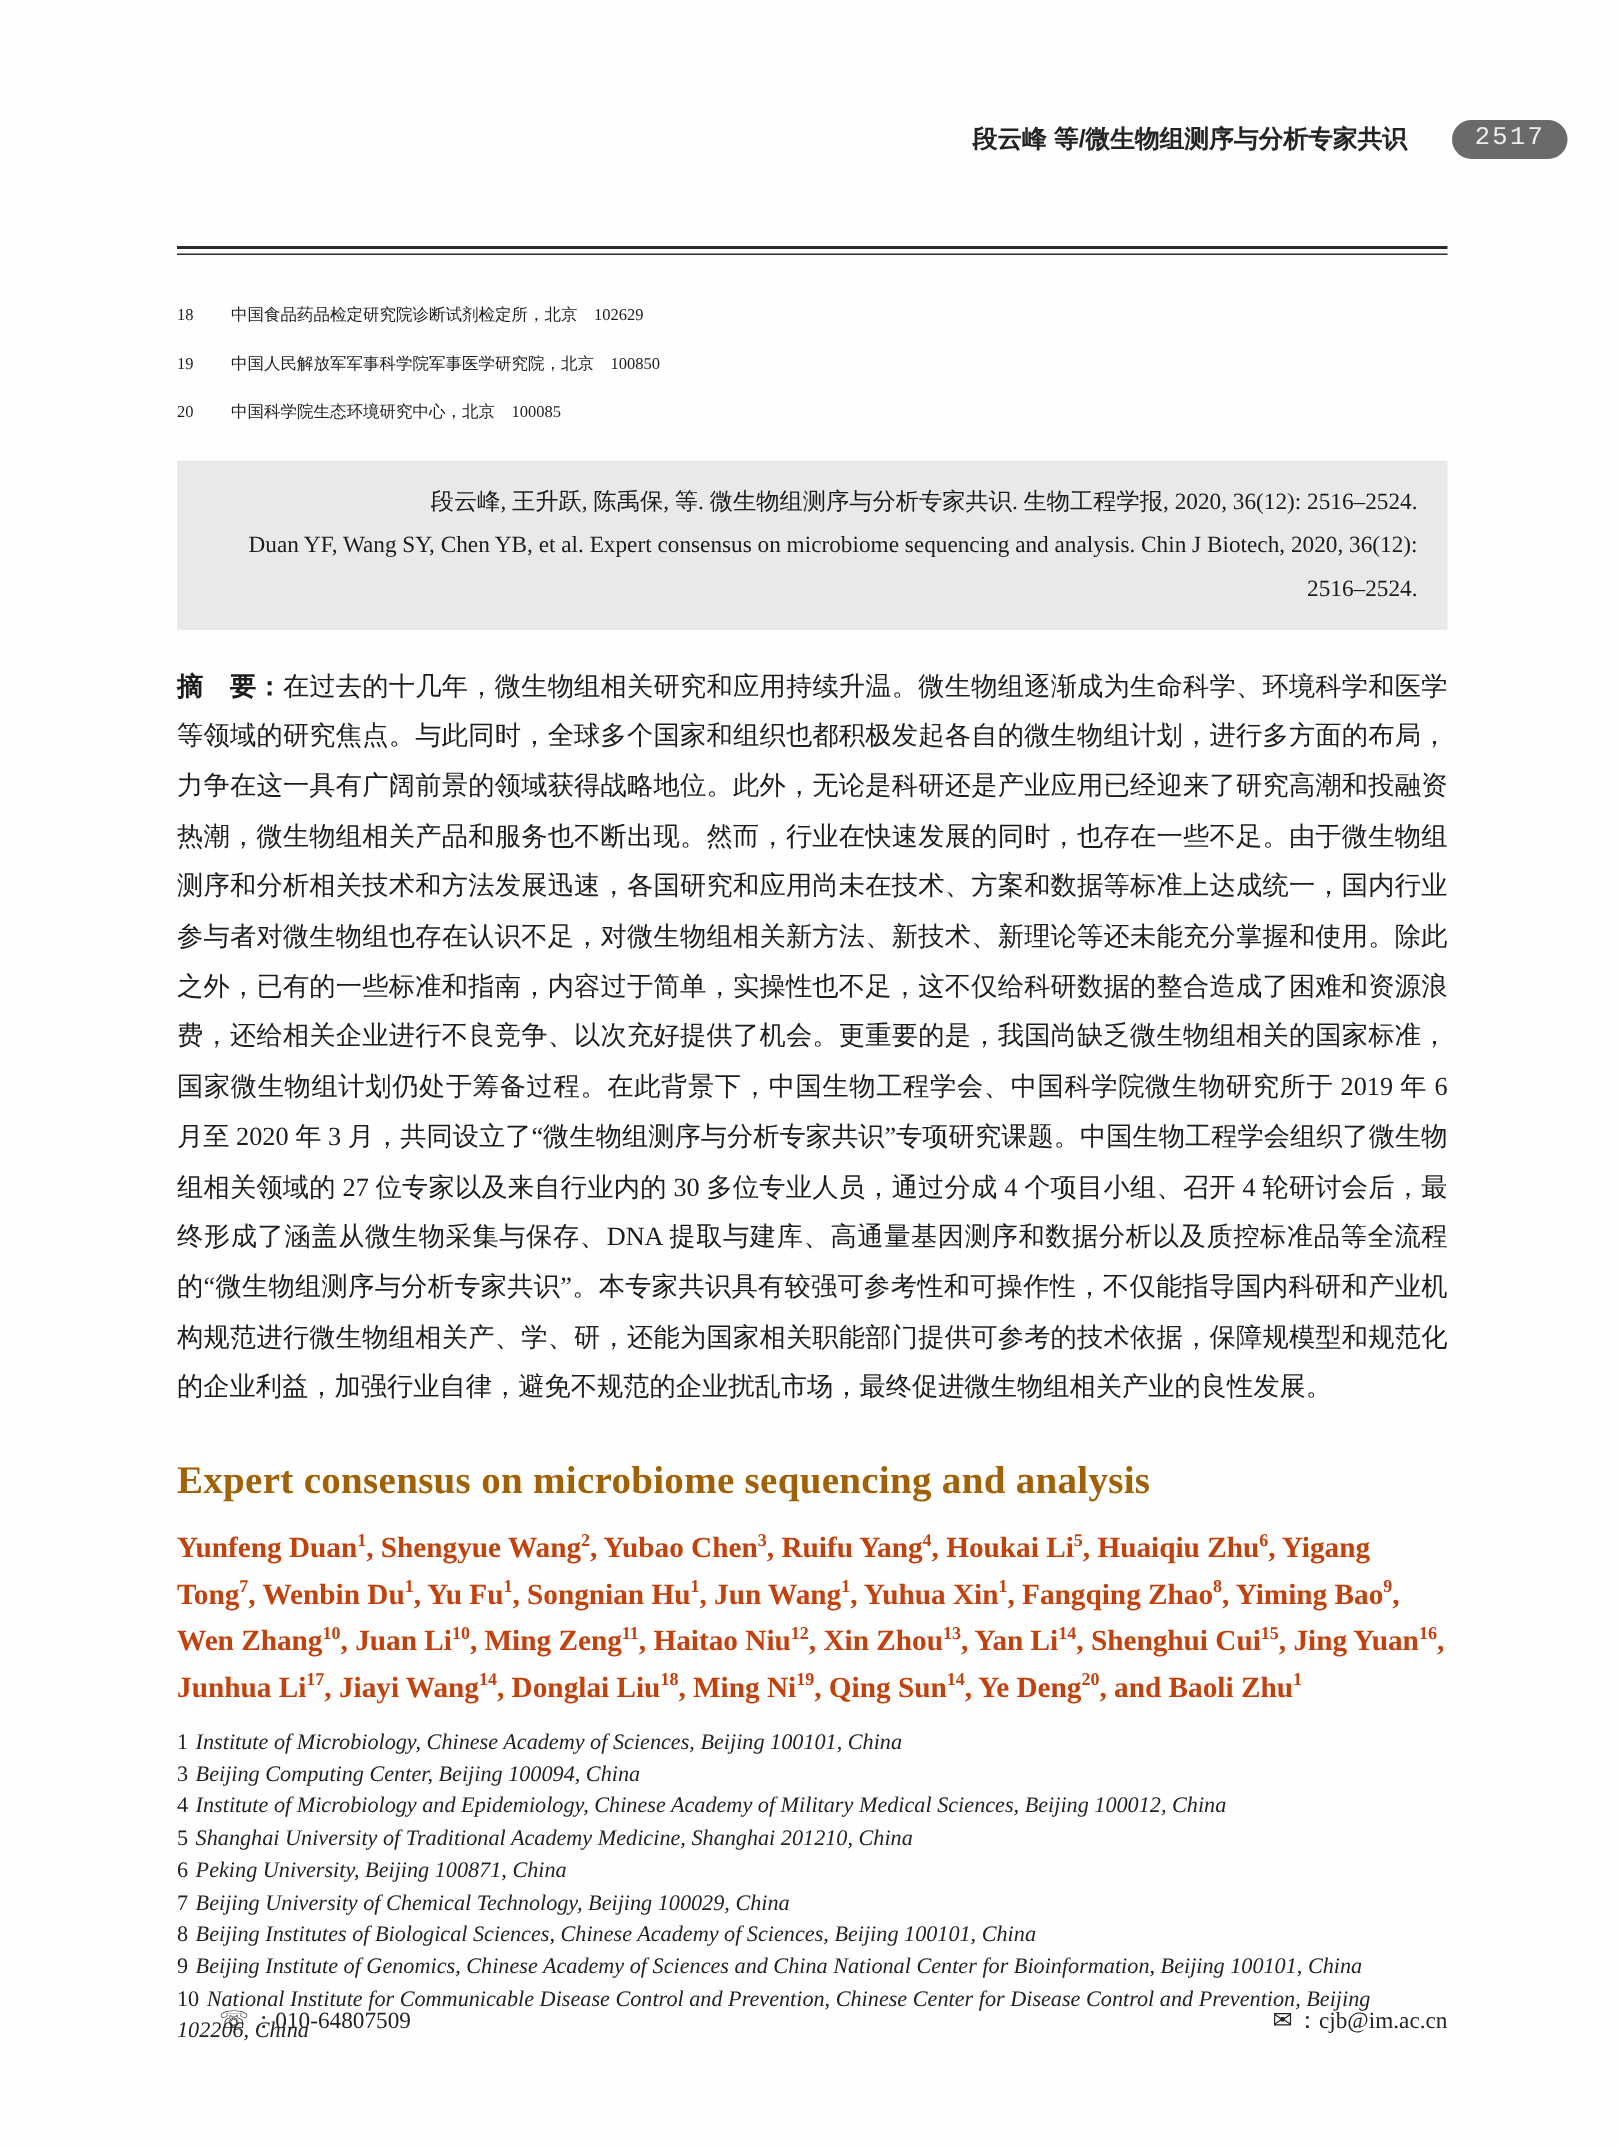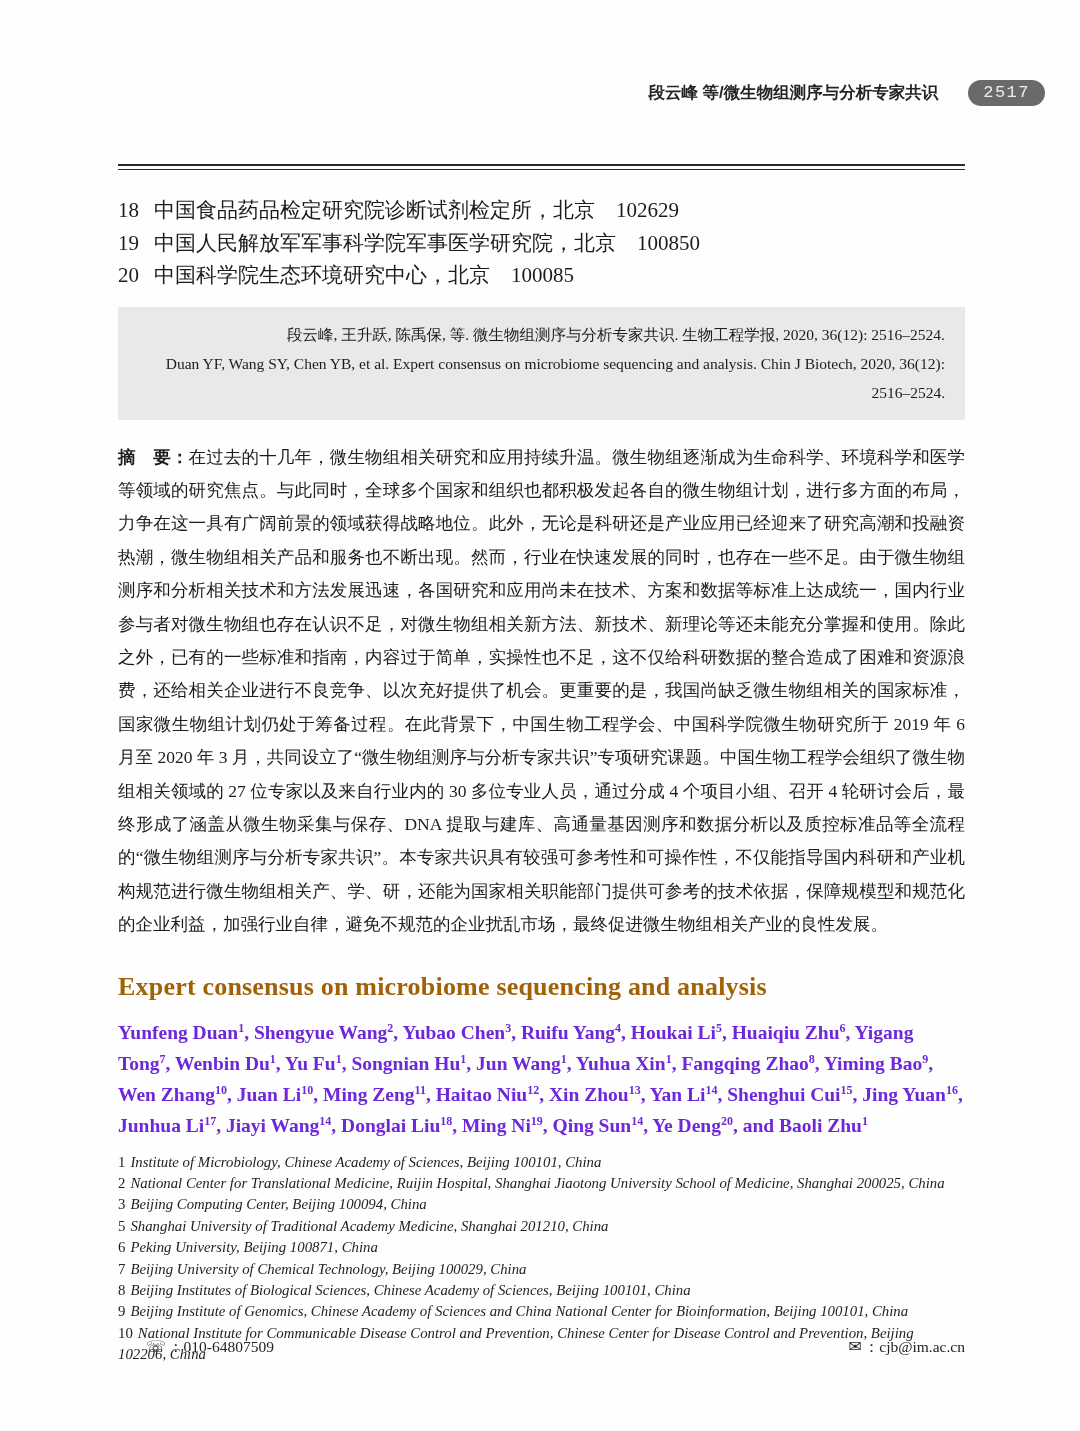--- a/index.html
+++ b/index.html
@@ -19,21 +19,21 @@
     background:#6a6a6a;color:#ededed;border-radius:13px;
     padding:3px 15px 4px 15px;font-family:Liberation Mono, monospace;
     font-weight:normal;font-size:17px;letter-spacing:1.5px;
   }
   
   .double-rule{
     margin:164px 115px 0 118px;height:3px;
     border-top:2.5px solid #2b2b2b;border-bottom:1.5px solid #2b2b2b;
   }
   
-  .cn-affs{margin:24px 115px 0 118px;font-size:21px;line-height:32.5px;}
+  .cn-affs{margin:24px 115px 0 118px;font-size:11px;line-height:32.5px;}
   .cn-aff .num{display:inline-block;min-width:26px;margin-right:10px;}
   
   .cite-box{
     margin:15px 115px 0 118px;background:#e9e9e9;
     padding:13px 20px 13px 22px;font-size:15.5px;line-height:29px;
   }
   .cite-box p{margin:0;text-align:right;}
   
   .abstract{
     margin:21px 115px 0 118px;font-size:17.5px;line-height:33.4px;
@@ -42,21 +42,21 @@
   .abstract b,.keywords b{font-weight:bold;}
   .keywords{margin:13px 115px 0 118px;font-size:17.5px;line-height:33px;}
   
   .en-title{
     margin:30px 115px 0 118px;font-size:26px;font-weight:bold;
     letter-spacing:0.2px;color:#a16207;
   }
   
   .authors{
     margin:15px 115px 0 118px;font-size:19.5px;font-weight:bold;
-    line-height:31px;color:#6d28d9;
+    line-height:31px;color:#c2410c;
   }
   .authors .author sup{font-size:12px;line-height:0;}
   .authors .author:not(:last-of-type)::after{content:", ";}
   
   .en-affs{margin:11px 115px 0 118px;font-size:14.8px;line-height:21.4px;color:#222;}
   .en-aff .en-num{font-style:normal;margin-right:5px;}
   .en-aff .en-text{font-style:italic;}
   
   .footer{
     position:absolute;top:1337px;left:118px;right:115px;
@@ -163,28 +163,28 @@
     
       <span class="author"><span>and Baoli Zhu</span><sup>1</sup></span>
     </p>
 
   <div class="en-affs">
 
       <div class="en-aff">
         <span class="en-num">1</span><span class="en-text">Institute of Microbiology, Chinese Academy of Sciences, Beijing 100101, China</span>
       </div>
 
-      <div class="en-aff">
-        <span class="en-num">2</span><span class="en-text">National Center for Translational Medicine, Ruijin Hospital, Shanghai Jiaotong University School of Medicine, Shanghai 200025, China</span>
-      </div>
 
       <div class="en-aff">
         <span class="en-num">3</span><span class="en-text">Beijing Computing Center, Beijing 100094, China</span>
       </div>
 
+      <div class="en-aff">
+        <span class="en-num">4</span><span class="en-text">Institute of Microbiology and Epidemiology, Chinese Academy of Military Medical Sciences, Beijing 100012, China</span>
+      </div>
 
       <div class="en-aff">
         <span class="en-num">5</span><span class="en-text">Shanghai University of Traditional Academy Medicine, Shanghai 201210, China</span>
       </div>
 
       <div class="en-aff">
         <span class="en-num">6</span><span class="en-text">Peking University, Beijing 100871, China</span>
       </div>
 
       <div class="en-aff">

